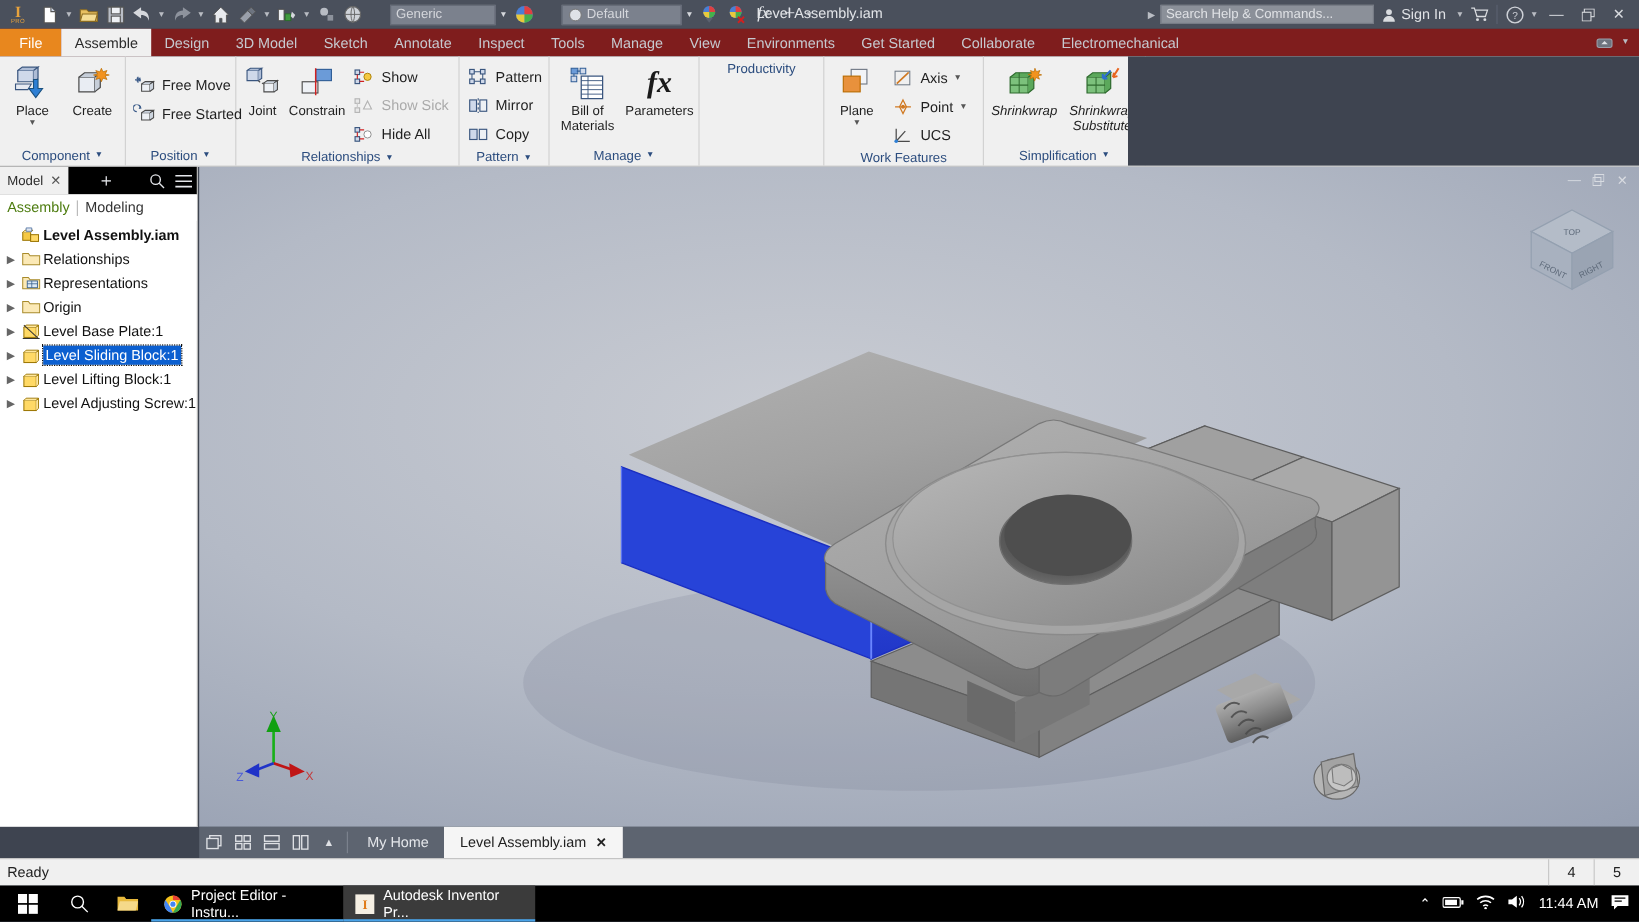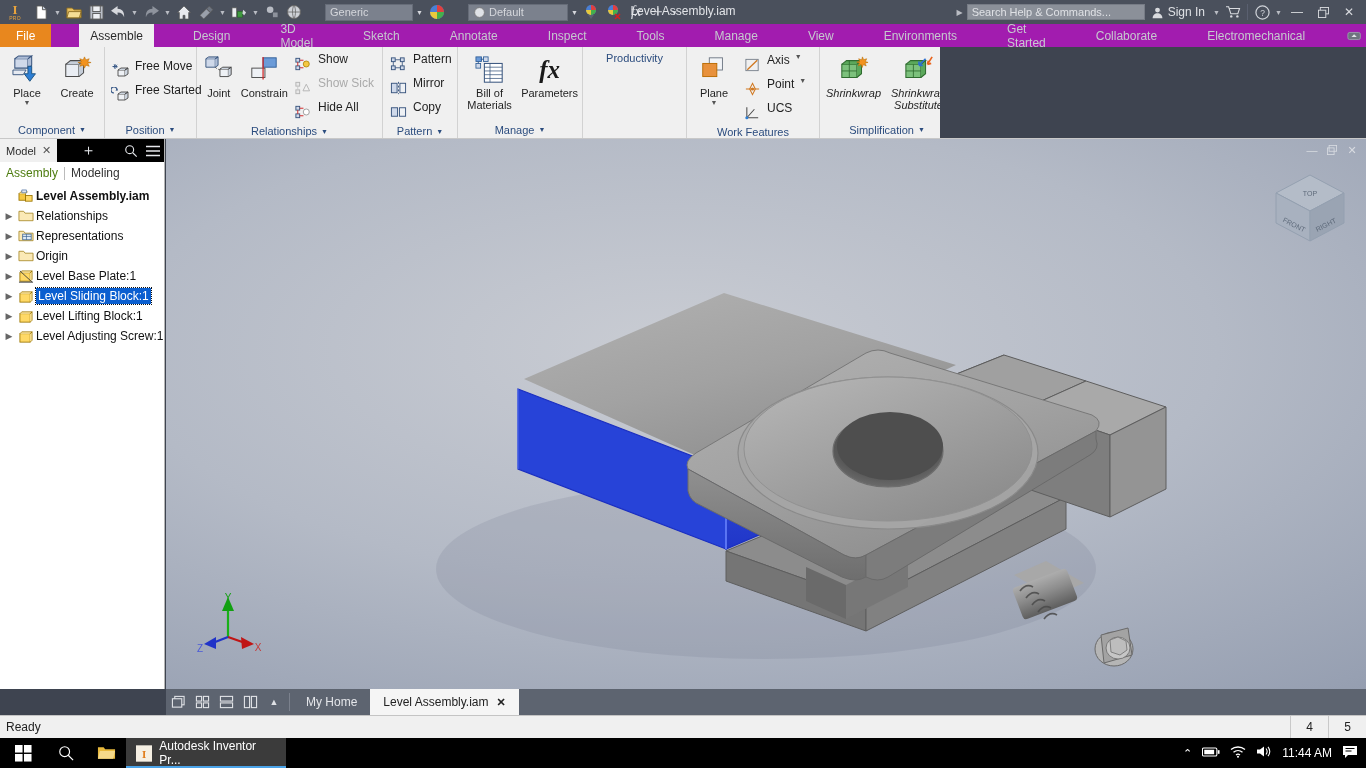--- a/index.html
+++ b/index.html
@@ -55,21 +55,21 @@
     width: 178px; height: 16px; background: #8b9099; border: 1px solid #777c86;
     color: #dfe1e5; font-size: 11px; padding: 0 4px; line-height: 14px;
     white-space: nowrap; overflow: hidden;
   }
   .signin { color: #dfe1e5; font-size: 12px; display: flex; align-items: center; gap: 4px; padding: 0 6px; }
   .win-btn { width: 26px; height: 24px; display: flex; align-items: center; justify-content: center; color: #d9dbdf; font-size: 12px; }
 
   
   .ribtabs {
     position: absolute; left: 0; top: 24px; width: 1366px; height: 23px;
-    background: #a21caf; display: flex; align-items: stretch; gap: 28px;
+    background: #7f1d1d; display: flex; align-items: stretch;
   }
   .rt { padding: 0 11px; display: flex; align-items: center; color: #c6c9cf; font-size: 12px; }
   .rt.file { background: #e8871e; color: #fff; font-weight: normal; padding: 0 16px; }
   .rt.active { background: #f0f0f0; color: #2b2b2b; }
   .rt-right { margin-left: auto; display: flex; align-items: center; padding-right: 6px; }
 
   
   .ribbon {
     position: absolute; left: 0; top: 47px; width: 1366px; height: 92px;
     background: #f0f0f0; display: flex; align-items: stretch;
@@ -94,21 +94,21 @@
     width: 56px; display: flex; flex-direction: column; align-items: center;
     padding: 2px 1px; color: #1f1f1f; font-size: 11px; text-align: center; line-height: 12px;
   }
   .bigbtn .glyph { height: 34px; display: flex; align-items: center; justify-content: center; }
   .bigbtn.wide { width: 72px; }
   .bigbtn.w80 { width: 80px; }
   .dropcaret { font-size: 7px; color: #555; line-height: 7px; }
 
   .smallcol { display: flex; flex-direction: column; justify-content: flex-start; padding-top: 1px; }
   .smallbtn {
-    height: 24px; display: flex; gap: 5px;
+    height: 24px; display: flex; align-items: center; gap: 5px;
     padding: 0 5px 0 2px; color: #1f1f1f; font-size: 12px; white-space: nowrap;
   }
   .smallbtn.disabled { color: #aaa; }
   .smallbtn .sg { width: 20px; display: flex; align-items: center; justify-content: center; }
 
   .panelbtn-right {
     display: flex; align-items: flex-start; padding: 6px 4px;
   }
   .roundbtn {
     width: 26px; height: 26px; border-radius: 50%; border: 1px solid #8a8a8a;
@@ -1032,20 +1032,32 @@
         <circle cx="7.5" cy="7.5" r="5.5" fill="none" stroke="#fff" stroke-width="1.3"></circle>
         <path d="M11.5 11.5L17 17" stroke="#fff" stroke-width="1.3"></path>
       </svg>
   </div>
   <div class="tb-item tb-pin">
     <svg width="19" height="16" viewBox="0 0 20 16">
         <path d="M1 2h6l1.6 2H19v10H1z" fill="#e8b93c"></path>
         <path d="M3 6h16l-2 8H1z" fill="#f5d98a"></path>
       </svg>
   </div>
+  <div class="tb-app">
+    <svg width="17" height="17" viewBox="0 0 18 18">
+        <circle cx="9" cy="9" r="8" fill="#f5c21b"></circle>
+        <path d="M9 1a8 8 0 0 1 6.9 4H9z" fill="#ea4335"></path>
+        <path d="M15.9 5A8 8 0 0 1 9 17l3.5-6z" fill="#34a853"></path>
+        <path d="M9 17A8 8 0 0 1 2.1 5L6 11z" fill="#4285f4"></path>
+        <circle cx="9" cy="9" r="3.3" fill="#fff"></circle>
+        <circle cx="9" cy="9" r="2.4" fill="#4285f4"></circle>
+      </svg>
+    <span>Project Editor - Instru...</span>
+    <span class="uline"></span>
+  </div>
   <div class="tb-app active">
     <svg width="17" height="17" viewBox="0 0 18 18">
         <rect x="0" y="0" width="18" height="18" fill="#f5efe3"></rect>
         <text x="9" y="13.5" font-size="12" fill="#e07b18" text-anchor="middle" font-family="Liberation Serif" font-weight="bold">I</text>
       </svg>
     <span>Autodesk Inventor Pr...</span>
     <span class="uline"></span>
   </div>
   <div class="tb-sys">
     <span style="font-size:11px;">⌃</span>

